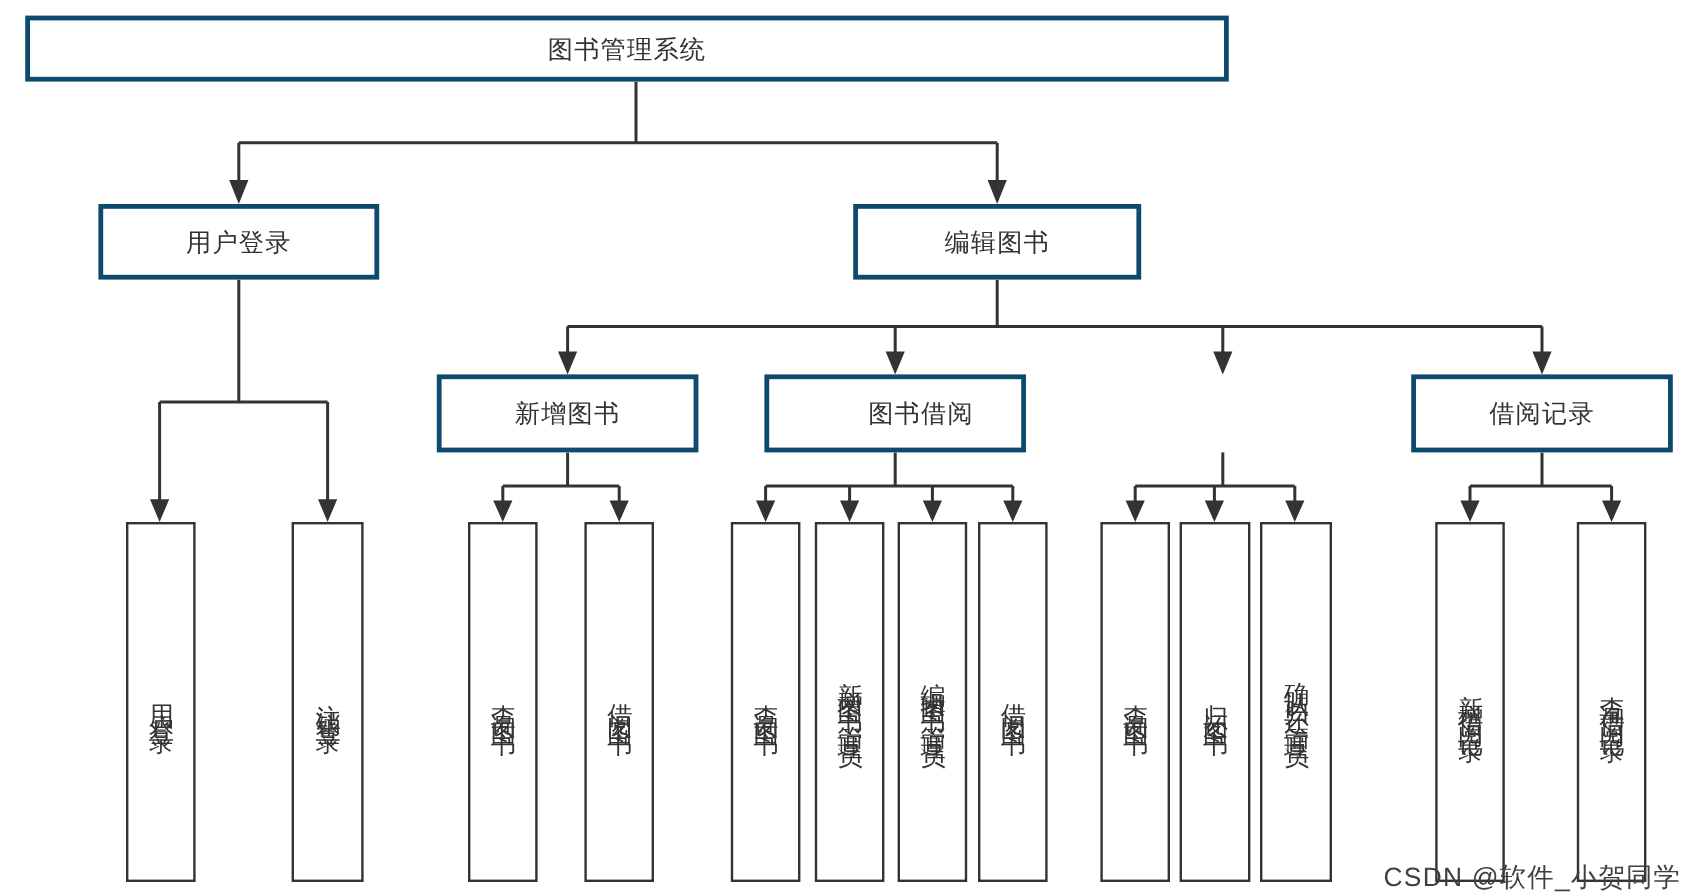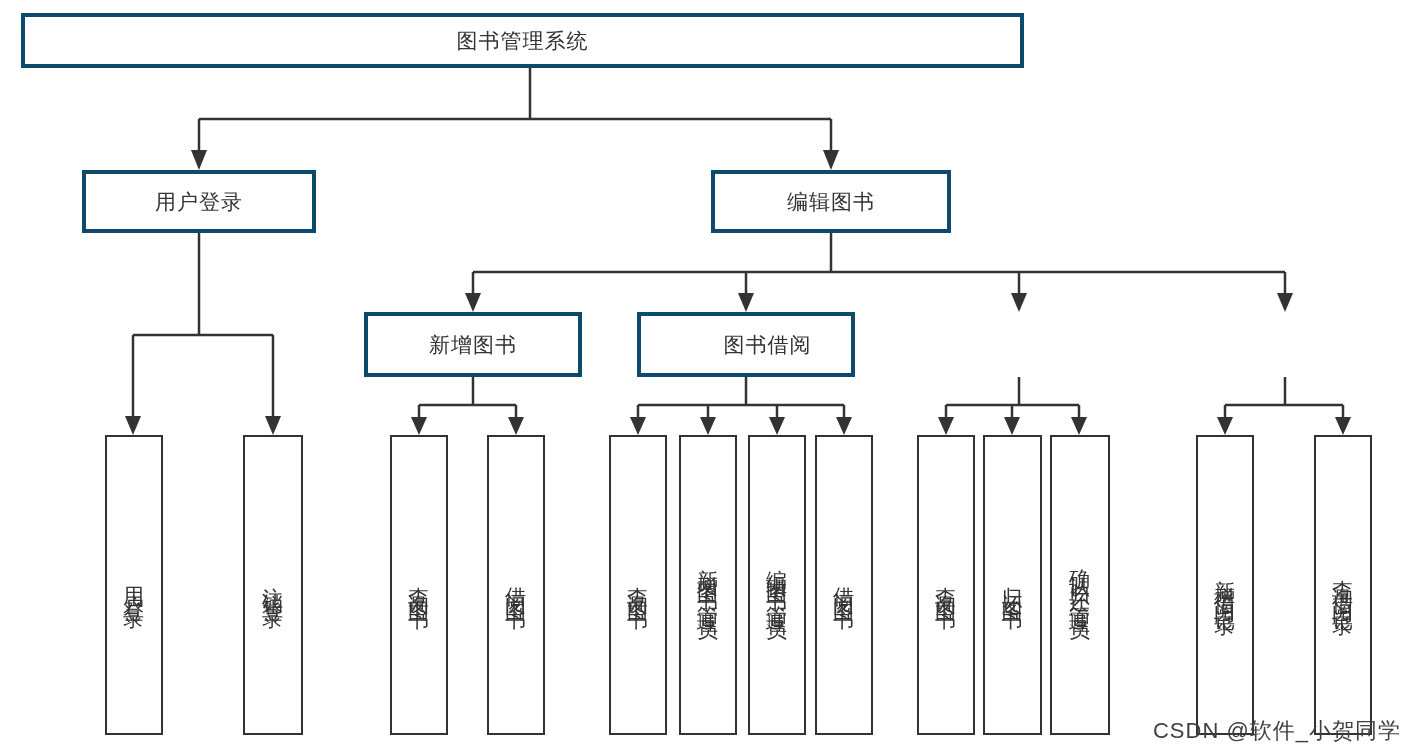--- a/index.html
+++ b/index.html
@@ -173,20 +173,23 @@
   <div class="node" id="n-mgmt">
     <span>编辑图书</span>
   </div>
 
   <div class="node" id="n-rec">
     <span>新增图书</span>
   </div>
   <div class="node" id="n-borrow">
     <span>图书借阅</span>
   </div>
+  <div class="node" id="n-hist">
+    <span>借阅记录</span>
+  </div>
 
   <div class="leaf" id="l-user-login">
     <span class="vtext">用户登录</span>
   </div>
   <div class="leaf" id="l-logout">
     <span class="vtext">注销登录</span>
   </div>
 
   <div class="leaf" id="l-rec-query">
     <span class="vtext">查询图书</span>

